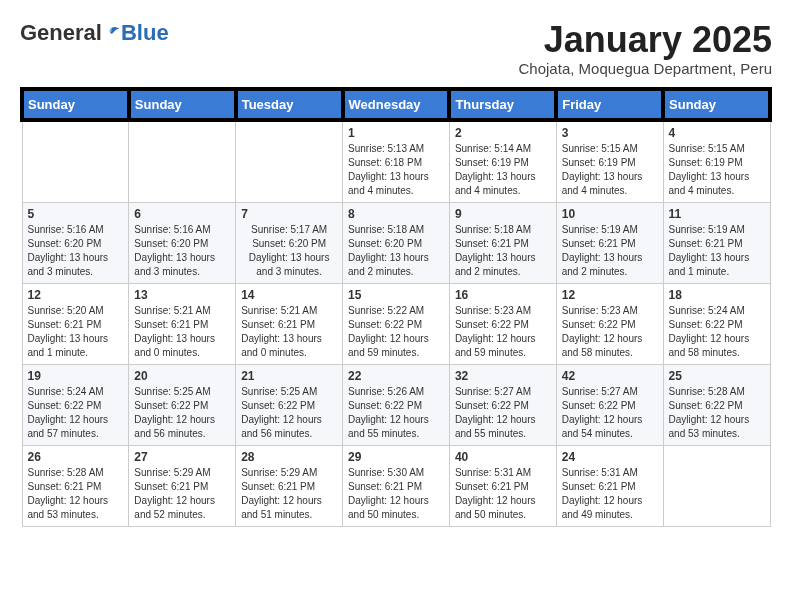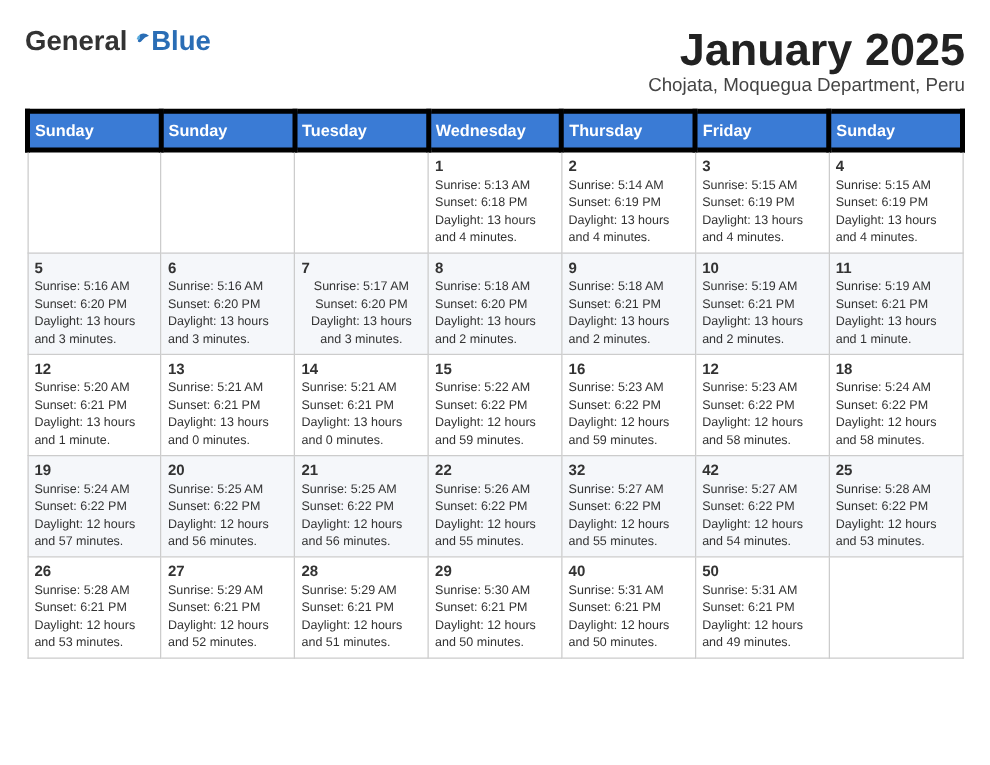--- a/index.html
+++ b/index.html
@@ -310,21 +310,21 @@
 Sunset: 6:21 PM
 Daylight: 12 hours and 50 minutes.</div>
         </td>
         <td>
           <span class="day-number">40</span>
           <div class="day-info" style="white-space: pre-line;">Sunrise: 5:31 AM
 Sunset: 6:21 PM
 Daylight: 12 hours and 50 minutes.</div>
         </td>
         <td>
-          <span class="day-number">50</span>
+          <span class="day-number">24</span>
           <div class="day-info" style="white-space: pre-line;">Sunrise: 5:31 AM
 Sunset: 6:21 PM
 Daylight: 12 hours and 49 minutes.</div>
         </td>
         <td class="empty"></td>
       </tr>
     </tbody>
 </table>
 
 </body></html>

